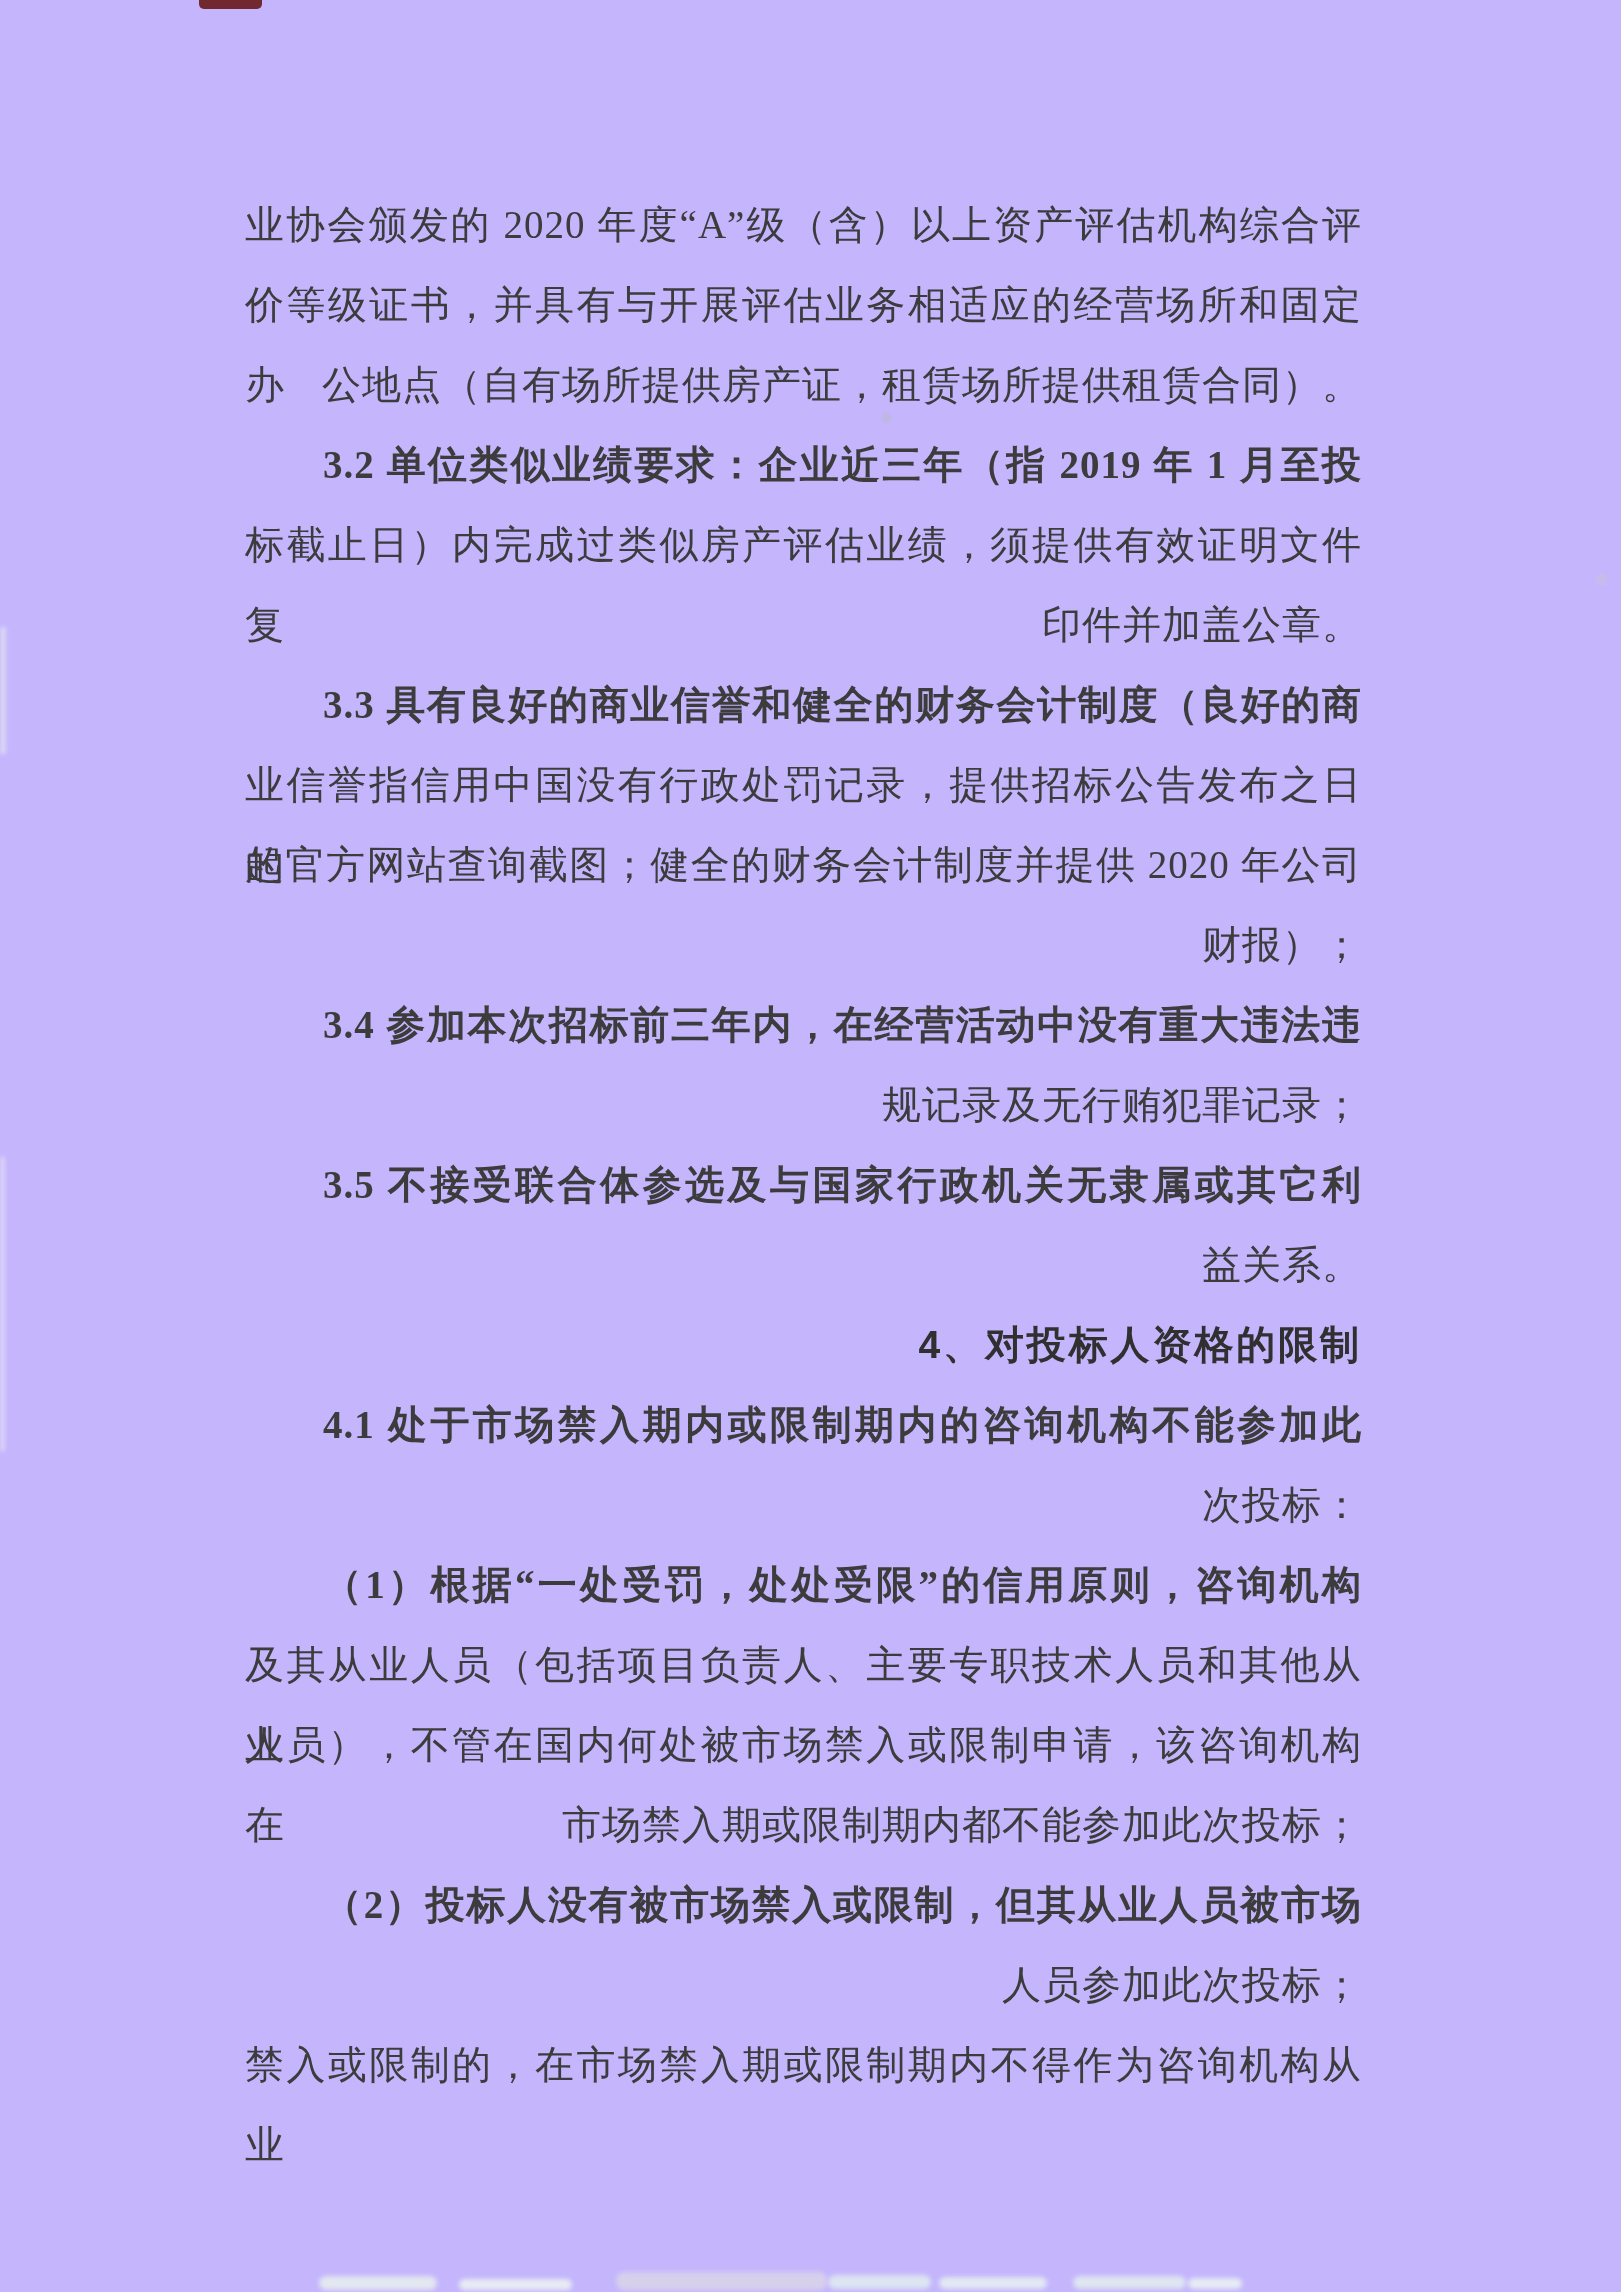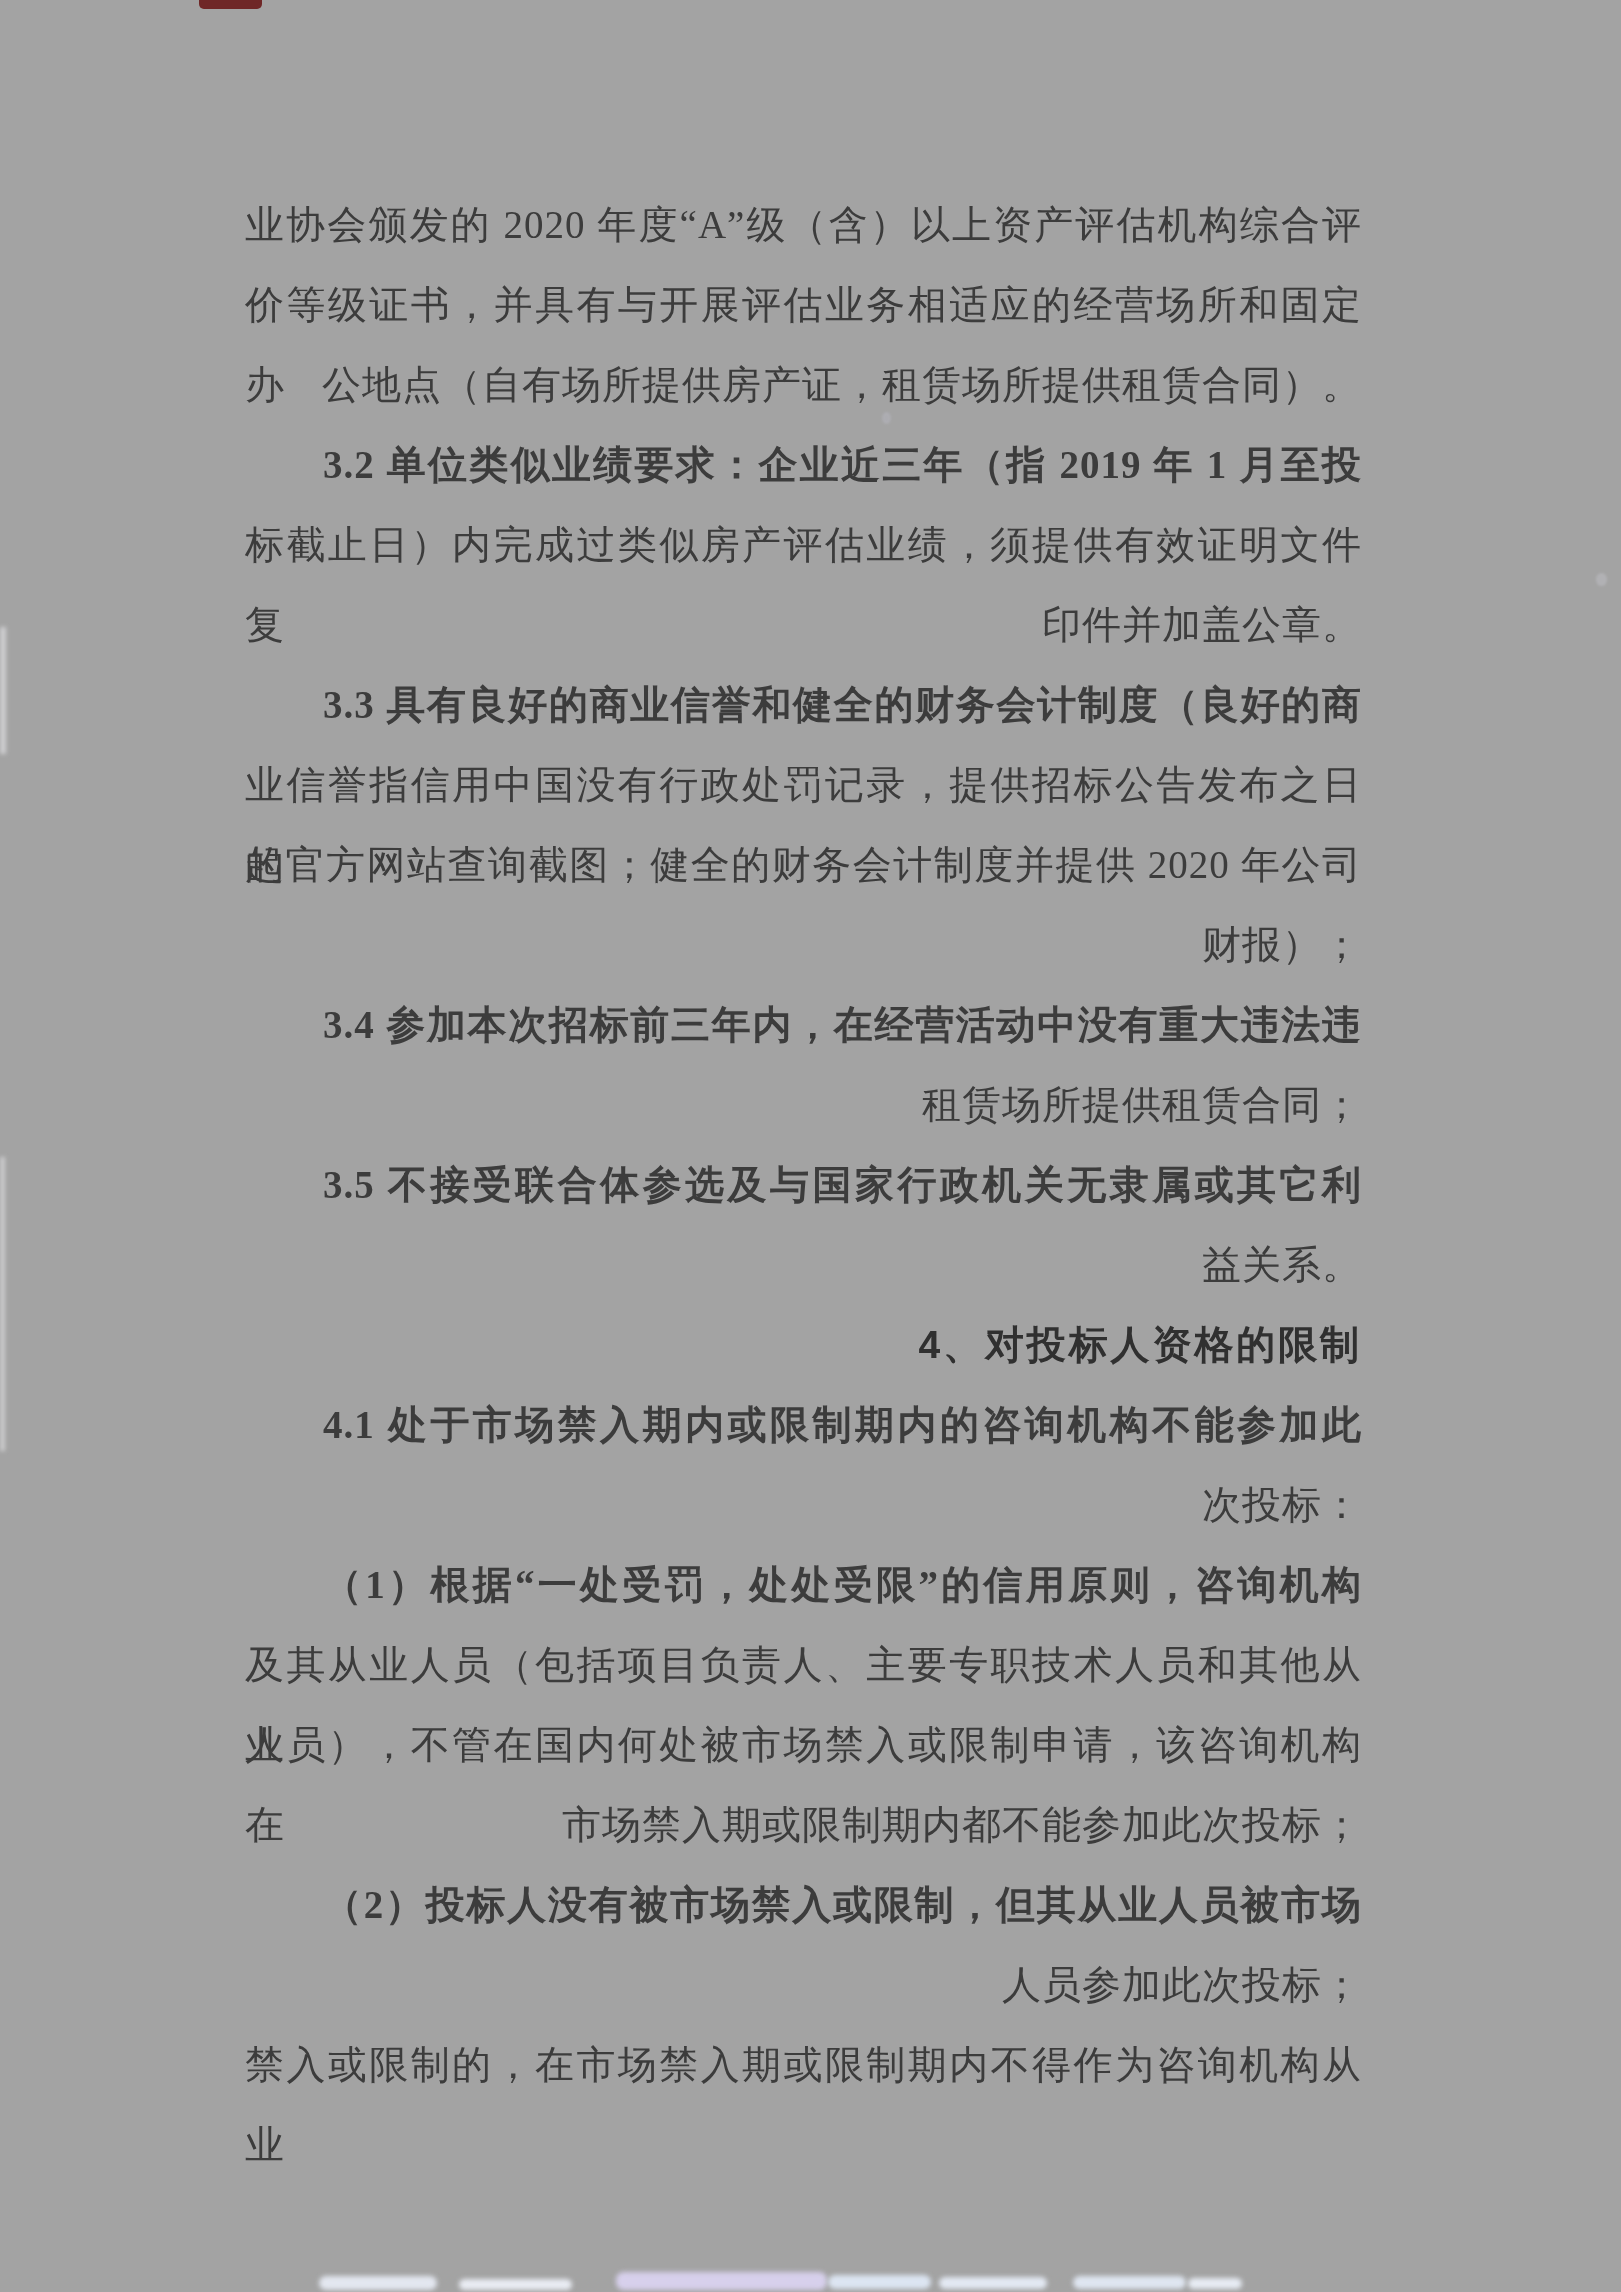--- a/index.html
+++ b/index.html
@@ -4,21 +4,21 @@
 <style>
   html,body{margin:0;padding:0;}
   body{
     width:1621px;height:2293px;
     background:#e9e9e9;
     font-family:"Liberation Serif","DejaVu Serif",serif;
   }
   .sheet{
     position:relative;
     width:1621px;height:2293px;
-    background:#a3a3a3;
+    background:#c4b5fd;
     overflow:hidden;
   }
   .text-block{
     position:absolute;
     left:245px;top:185px;width:1117px;
     color:#3c3c3c;
     font-size:39px;
     line-height:80px;
     letter-spacing:1px;
   }
@@ -78,21 +78,21 @@
     <div class="line just">价等级证书，并具有与开展评估业务相适应的经营场所和固定办</div>
     <div class="line">公地点（自有场所提供房产证，租赁场所提供租赁合同）。</div>
     <div class="line just indent">3.2 单位类似业绩要求：企业近三年（指 2019 年 1 月至投</div>
     <div class="line just">标截止日）内完成过类似房产评估业绩，须提供有效证明文件复</div>
     <div class="line">印件并加盖公章。</div>
     <div class="line just indent">3.3 具有良好的商业信誉和健全的财务会计制度（良好的商</div>
     <div class="line just">业信誉指信用中国没有行政处罚记录，提供招标公告发布之日起</div>
     <div class="line just">的官方网站查询截图；健全的财务会计制度并提供 2020 年公司</div>
     <div class="line">财报）；</div>
     <div class="line just indent">3.4 参加本次招标前三年内，在经营活动中没有重大违法违</div>
-    <div class="line">租赁场所提供租赁合同；</div>
+    <div class="line">规记录及无行贿犯罪记录；</div>
     <div class="line just indent">3.5 不接受联合体参选及与国家行政机关无隶属或其它利</div>
     <div class="line">益关系。</div>
     <div class="line heading">4、对投标人资格的限制</div>
     <div class="line just indent">4.1 处于市场禁入期内或限制期内的咨询机构不能参加此</div>
     <div class="line">次投标：</div>
     <div class="line just indent">（1）根据“一处受罚，处处受限”的信用原则，咨询机构</div>
     <div class="line just">及其从业人员（包括项目负责人、主要专职技术人员和其他从业</div>
     <div class="line just">人员），不管在国内何处被市场禁入或限制申请，该咨询机构在</div>
     <div class="line">市场禁入期或限制期内都不能参加此次投标；</div>
     <div class="line just indent">（2）投标人没有被市场禁入或限制，但其从业人员被市场</div>

